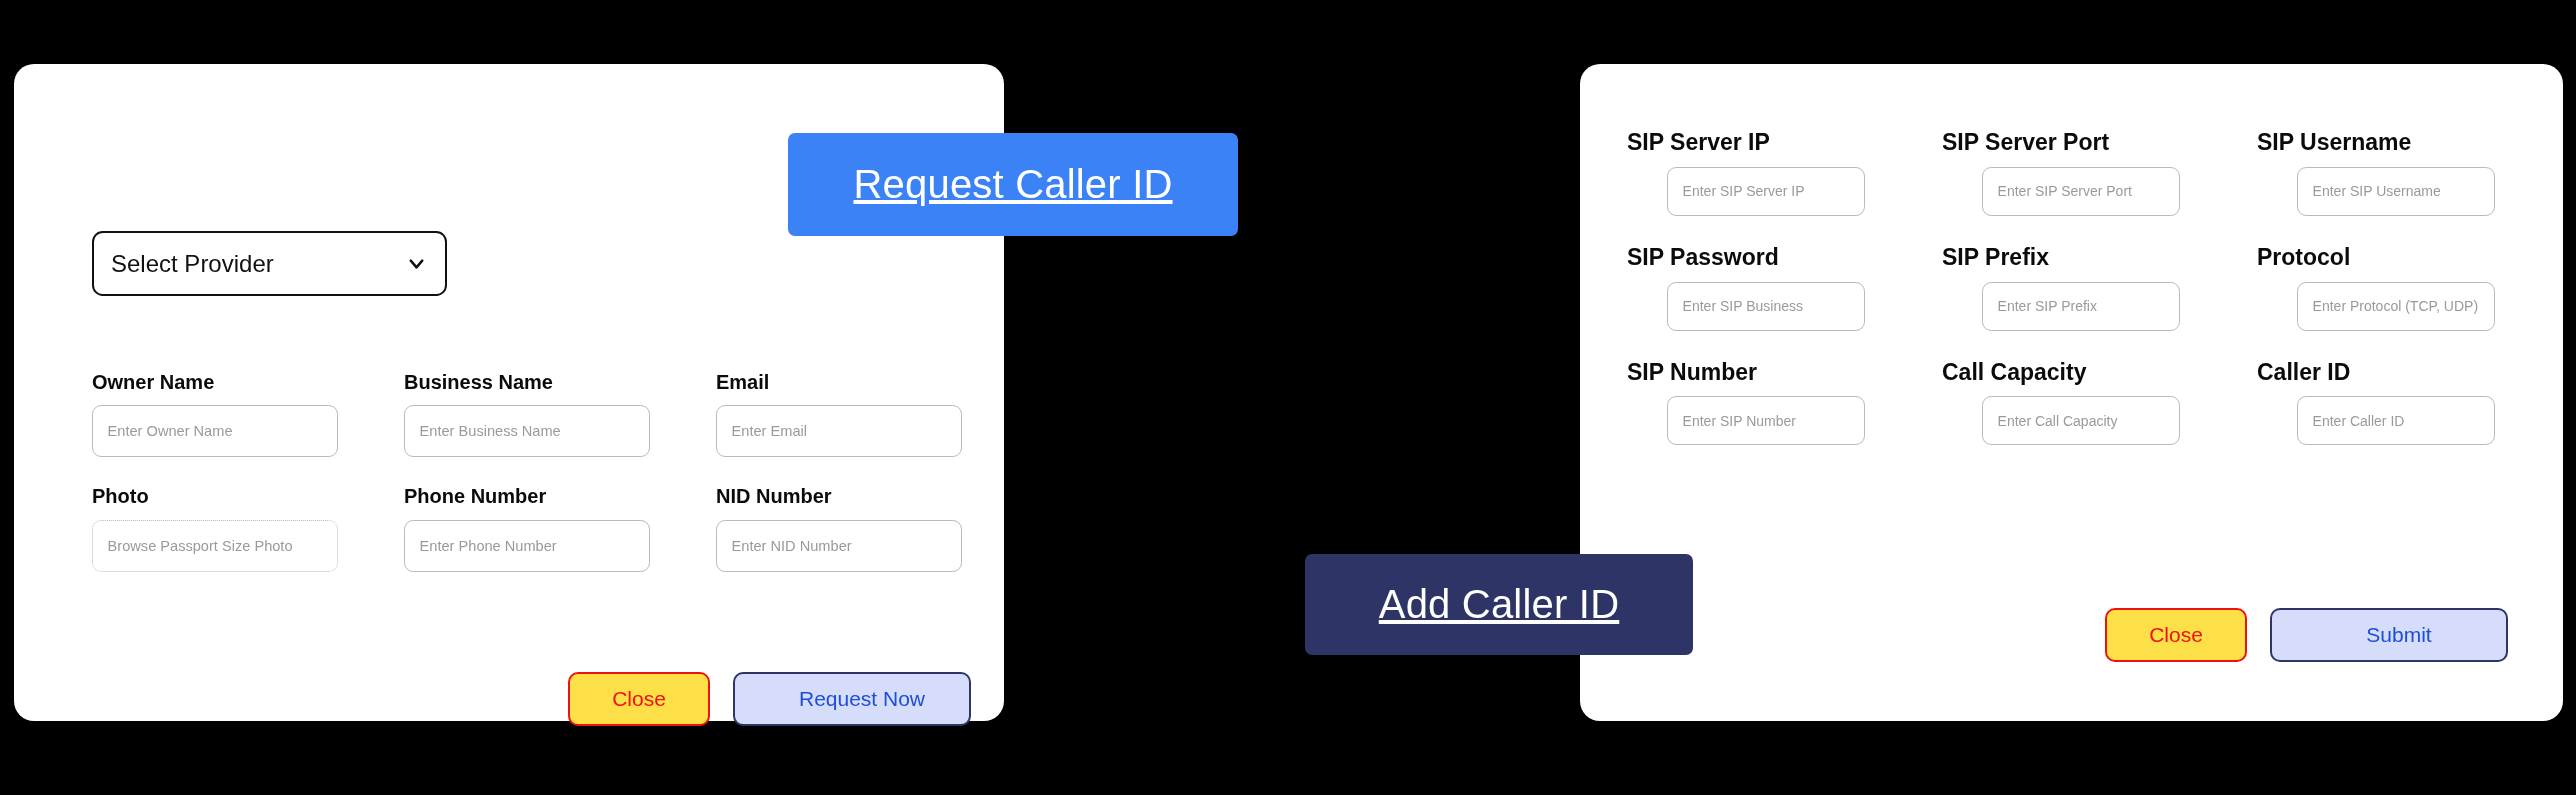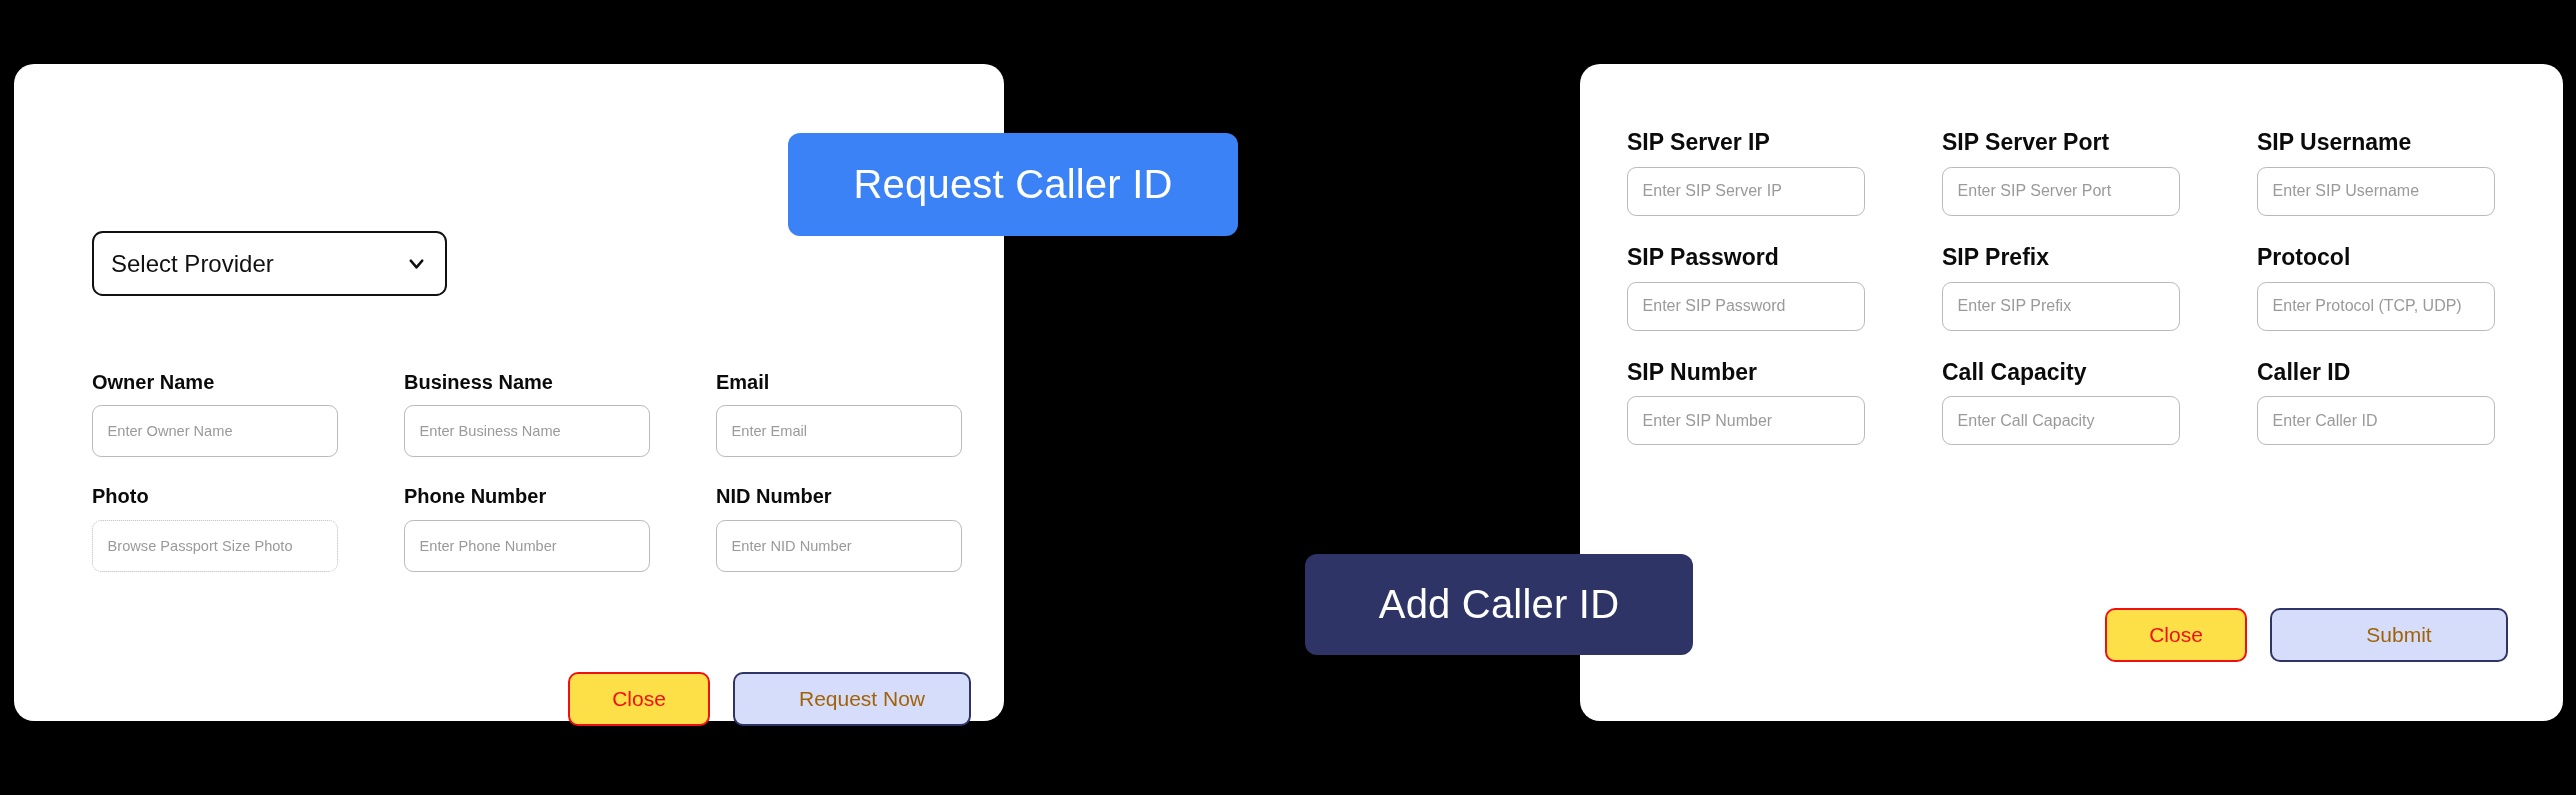--- a/index.html
+++ b/index.html
@@ -19,25 +19,26 @@
   }
   #card-request { left: 14px;   top: 64px;  width: 990px; height: 657px; }
   #card-add     { left: 1580px; top: 64px;  width: 983px; height: 657px; }
 
   
   .float-label {
     position: absolute;
     display: flex;
     align-items: center;
     justify-content: center;
-    border-radius: 12px;
+    border-radius: 7px;
     color: #ffffff;
     font-weight: 400;
     letter-spacing: 0.2px;
     white-space: nowrap;
+    text-decoration: underline;
   }
   #label-request-caller-id {
     left: 788px; top: 133px; width: 450px; height: 103px;
     background: #3b82f6;
     font-size: 40px;
   }
   #label-add-caller-id {
     left: 1305px; top: 554px; width: 388px; height: 101px;
     background: #2e3566;
     font-size: 40px;
@@ -98,21 +99,21 @@
     background: #ffffff;
     display: flex;
     align-items: center;
     padding: 0 14.6px;
     font-size: 14.6px;
     color: #9a9a9a;
     cursor: text;
     overflow: hidden;
     white-space: nowrap;
   }
-  #grid-add .field-input { height: 49px; font-size: 16px; }
+  #grid-add .field-input { height: 49px; font-size: 14px; margin-left: 40px; }
 
   .field-input.upload {
     border: 1.5px dotted #b9b9b9;
   }
 
   
   .btn-row {
     position: absolute;
     display: flex;
     align-items: center;
@@ -134,21 +135,21 @@
   .btn-close {
     width: 142px;
     background: #fde047;
     border: 2.3px solid #ef1111;
     color: #ef1111;
   }
   .btn-primary {
     width: 238px;
     background: #d6ddfa;
     border: 2.3px solid #2e3566;
-    color: #a16207;
+    color: #1d4ed8;
     padding-left: 20px;
   }
   #btn-submit { width: 238px; }
 </style>
 </head>
 <body>
 
 <div class="stage">
 
   <div class="card" id="card-request">
@@ -218,21 +219,21 @@
       <div class="field-input">Enter SIP Server Port</div>
     </div>
 
     <div class="field">
       <div class="field-label">SIP Username</div>
       <div class="field-input">Enter SIP Username</div>
     </div>
 
     <div class="field">
       <div class="field-label">SIP Password</div>
-      <div class="field-input">Enter SIP Password</div>
+      <div class="field-input">Enter SIP Business</div>
     </div>
 
     <div class="field">
       <div class="field-label">SIP Prefix</div>
       <div class="field-input">Enter SIP Prefix</div>
     </div>
 
     <div class="field">
       <div class="field-label">Protocol</div>
       <div class="field-input">Enter Protocol (TCP, UDP)</div>

